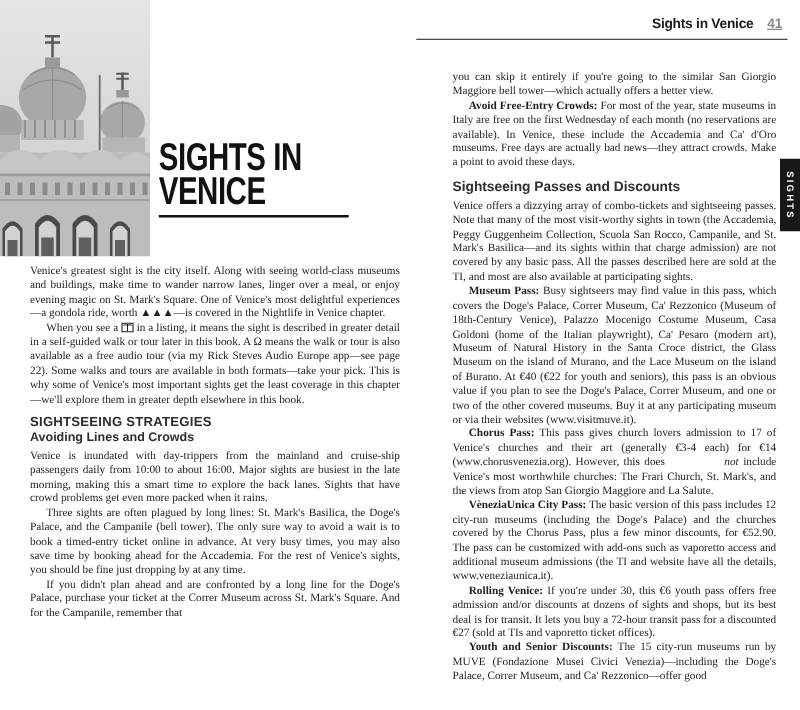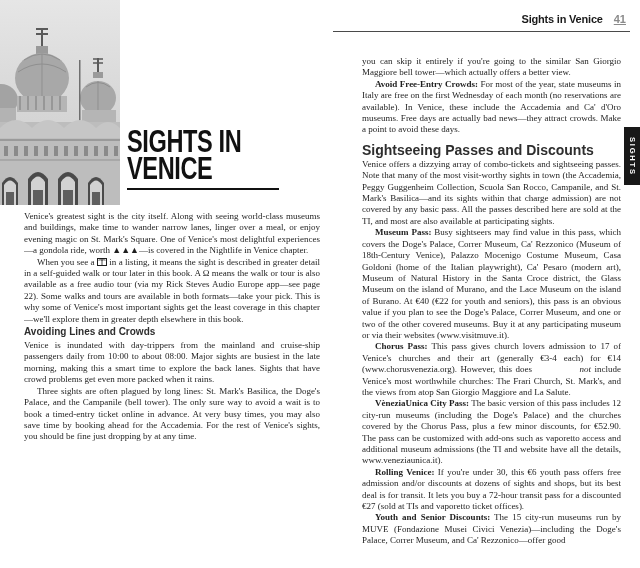--- a/index.html
+++ b/index.html
@@ -20,21 +20,21 @@
     position:absolute; top:31px; left:333px; right:10px; height:1px;
     background:#4a4a4a;
   }
   
   .photo {
     position:absolute; left:0; top:0; width:120px; height:205px;
     overflow:hidden; background:#d9d9d9;
   }
   
   .chapter-title {
-    position:absolute; left:127px; top:128px; width:210px;
+    position:absolute; left:127px; top:112px; width:210px;
   }
   .chapter-title .big {
     font-family:"Liberation Sans", sans-serif;
     font-weight:bold; font-size:31px; line-height:27px;
     color:#111; transform:scaleX(0.76); transform-origin:0 0;
     letter-spacing:-0.5px; white-space:nowrap;
   }
   .title-rule { margin-top:6px; width:152px; height:2px; background:#111; }
   
   .col { position:absolute; font-size:9px; line-height:11.4px; text-align:justify; }
@@ -43,21 +43,21 @@
   .col p { margin:0; }
   .col p.indent { text-indent:13px; }
   .col b { font-weight:bold; }
   .col i { font-style:italic;margin-left:44px; }
   .sec-head, .sub-head, .r-sec-head {
     font-family:"Liberation Sans", sans-serif;
     font-weight:bold; color:#2e2e2e; text-align:left;
   }
   .sec-head   { font-size:10.5px; line-height:12px; margin:7px 0 0 0; letter-spacing:0.2px; }
   .sub-head   { font-size:10px; line-height:12px; margin:1px 0 2px 0; }
-  .r-sec-head { font-size:14px;   line-height:13px; margin:8px 0 2px 0; }
+  .r-sec-head { font-size:11px;   line-height:13px; margin:8px 0 2px 0; }
   
   .book-icon { display:inline-block; width:10px; height:8px; vertical-align:-1px; }
   
   .side-tab {
     position:absolute; right:0; top:127px; width:16px; height:58px;
     background:#181818; color:#fff;
     display:flex; align-items:center; justify-content:center;
   }
   .side-tab span {
     writing-mode:vertical-rl;
@@ -150,23 +150,25 @@
   <div class="big">VENICE</div>
   <div class="title-rule"></div>
 </div>
 
 <div class="col col-left">
   <p>Venice's greatest sight is the city itself. Along with seeing world-class museums and buildings, make time to wander narrow lanes, linger over a meal, or enjoy evening magic on St. Mark's Square. One of Venice's most delightful experiences—a gondola ride, worth ▲▲▲—is covered in the Nightlife in Venice chapter.</p>
   <p class="indent"><span>When you see a </span><svg class="book-icon" viewBox="0 0 10 8">
         <rect x="0.5" y="0.5" width="9" height="7" fill="none" stroke="#1e1e1e" stroke-width="1"></rect>
         <path d="M5 1 v6 M1.5 2.2 Q3.2 1.4 5 2.2 Q6.8 1.4 8.5 2.2" stroke="#1e1e1e" stroke-width="0.8" fill="none"></path>
       </svg><span> in a listing, it means the sight is described in greater detail in a self-guided walk or tour later in this book. A Ω means the walk or tour is also available as a free audio tour (via my Rick Steves Audio Europe app—see page 22). Some walks and tours are available in both formats—take your pick. This is why some of Venice's most important sights get the least coverage in this chapter—we'll explore them in greater depth elsewhere in this book.</span></p>
+  <div class="sec-head">SIGHTSEEING STRATEGIES</div>
   <div class="sub-head">Avoiding Lines and Crowds</div>
-  <p>Venice is inundated with day-trippers from the mainland and cruise-ship passengers daily from 10:00 to about 08:00. Major sights are busiest in the late morning, making this a smart time to explore the back lanes. Sights that have crowd problems get even more packed when it rains.</p>
+  <p>Venice is inundated with day-trippers from the mainland and cruise-ship passengers daily from 10:00 to about 16:00. Major sights are busiest in the late morning, making this a smart time to explore the back lanes. Sights that have crowd problems get even more packed when it rains.</p>
   <p class="indent">Three sights are often plagued by long lines: St. Mark's Basilica, the Doge's Palace, and the Campanile (bell tower). The only sure way to avoid a wait is to book a timed-entry ticket online in advance. At very busy times, you may also save time by booking ahead for the Accademia. For the rest of Venice's sights, you should be fine just dropping by at any time.</p>
+  <p class="indent">If you didn't plan ahead and are confronted by a long line for the Doge's Palace, purchase your ticket at the Correr Museum across St. Mark's Square. And for the Campanile, remember that</p>
 </div>
 
 <div class="col col-right">
   <p>you can skip it entirely if you're going to the similar San Giorgio Maggiore bell tower—which actually offers a better view.</p>
   <p class="indent"><b>Avoid Free-Entry Crowds:</b><span> For most of the year, state museums in Italy are free on the first Wednesday of each month (no reservations are available). In Venice, these include the Accademia and Ca' d'Oro museums. Free days are actually bad news—they attract crowds. Make a point to avoid these days.</span></p>
   <div class="r-sec-head">Sightseeing Passes and Discounts</div>
   <p>Venice offers a dizzying array of combo-tickets and sightseeing passes. Note that many of the most visit-worthy sights in town (the Accademia, Peggy Guggenheim Collection, Scuola San Rocco, Campanile, and St. Mark's Basilica—and its sights within that charge admission) are not covered by any basic pass. All the passes described here are sold at the TI, and most are also available at participating sights.</p>
   <p class="indent"><b>Museum Pass:</b><span> Busy sightseers may find value in this pass, which covers the Doge's Palace, Correr Museum, Ca' Rezzonico (Museum of 18th-Century Venice), Palazzo Mocenigo Costume Museum, Casa Goldoni (home of the Italian playwright), Ca' Pesaro (modern art), Museum of Natural History in the Santa Croce district, the Glass Museum on the island of Murano, and the Lace Museum on the island of Burano. At €40 (€22 for youth and seniors), this pass is an obvious value if you plan to see the Doge's Palace, Correr Museum, and one or two of the other covered museums. Buy it at any participating museum or via their websites (www.visitmuve.it).</span></p>
   <p class="indent"><b>Chorus Pass:</b><span> This pass gives church lovers admission to 17 of Venice's churches and their art (generally €3-4 each) for €14 (www.chorusvenezia.org). However, this does </span><i>not</i><span> include Venice's most worthwhile churches: The Frari Church, St. Mark's, and the views from atop San Giorgio Maggiore and La Salute.</span></p>
   <p class="indent"><b>VèneziaUnica City Pass:</b><span> The basic version of this pass includes 12 city-run museums (including the Doge's Palace) and the churches covered by the Chorus Pass, plus a few minor discounts, for €52.90. The pass can be customized with add-ons such as vaporetto access and additional museum admissions (the TI and website have all the details, www.veneziaunica.it).</span></p>

